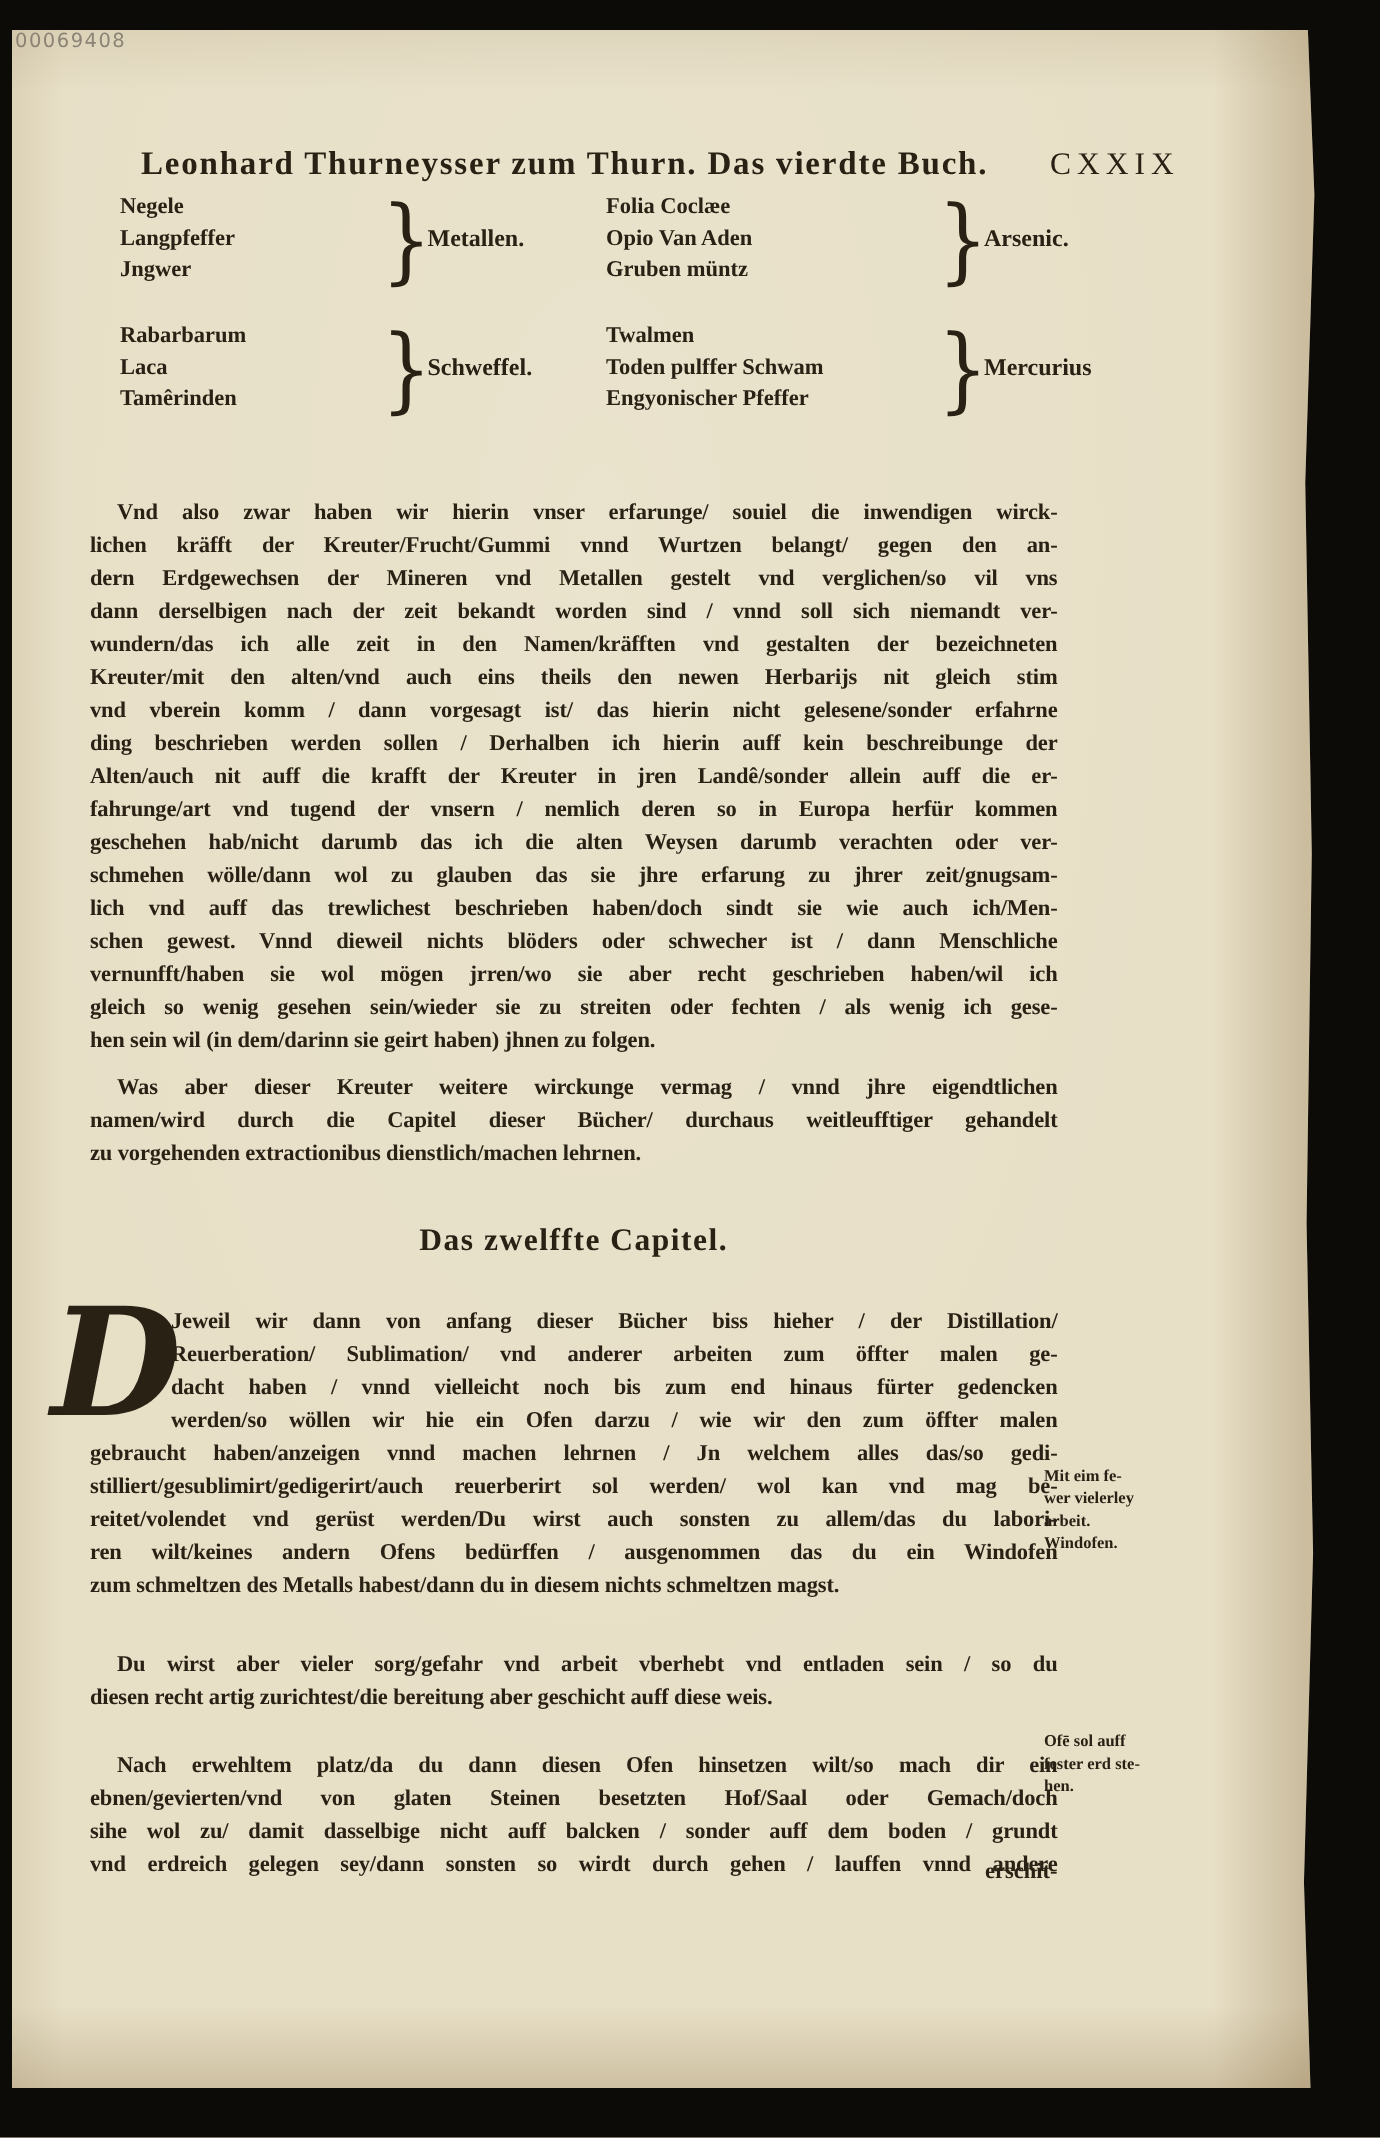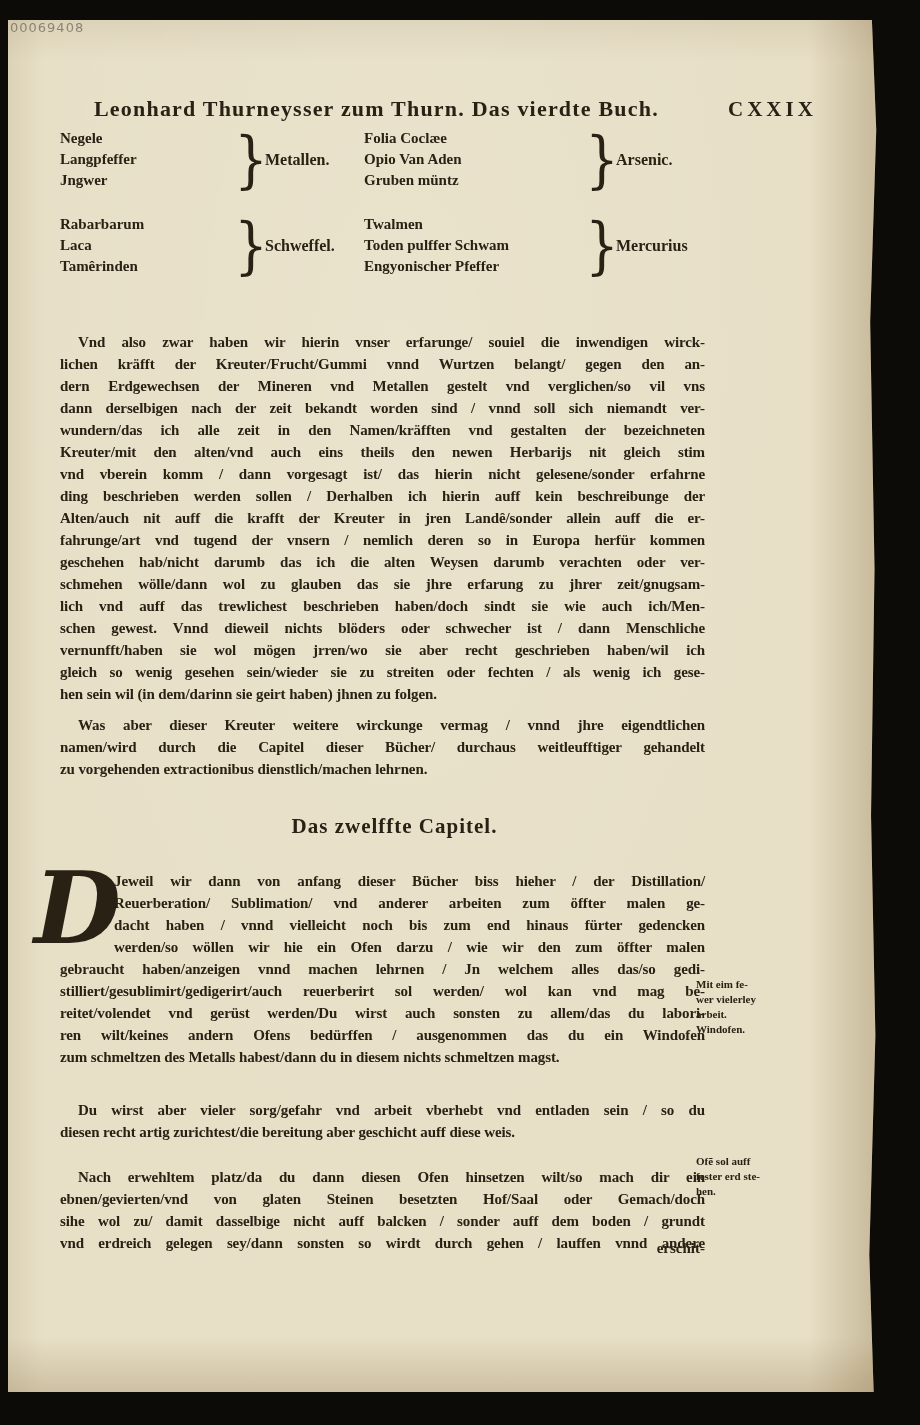--- a/index.html
+++ b/index.html
@@ -31,27 +31,27 @@
   }
   
   .header-row { position:absolute; left:52px; top:76px; width:730px; height:30px; }
   .running-title {
     position:absolute; left:34px; top:0;
     font-size:22px; font-weight:700; letter-spacing:1.2px;
     white-space:nowrap;
   }
   .folio {
     position:absolute; left:640px; top:1px;
-    font-size:21px; font-weight:700; letter-spacing:4px;margin-left:28px;
+    font-size:21px; font-weight:400; letter-spacing:4px;
   }
   
   .brk-row { position:absolute; left:52px; width:700px; display:flex; align-items:stretch; }
   .brk-row.r1 { top:108px; }
   .brk-row.r2 { top:194px; }
-  .brk-items { font-size:15px; font-weight:700; line-height:21px; white-space:nowrap; }
+  .brk-items { font-size:15px; font-weight:700; line-height:21px; white-space:nowrap;margin-left:20px; }
   .col-a { width:177px; }
   .col-b { width:224px; }
   .brace {
     width:28px; display:flex; align-items:center; justify-content:center;
     font-size:62px; font-weight:400; line-height:1;
     transform:scaleX(0.85);
     font-family:"DejaVu Serif", serif;
   }
   .brk-result { display:flex; align-items:center; font-size:16px; font-weight:700; white-space:nowrap; }
   .res-a { width:99px; }
@@ -65,21 +65,21 @@
   .jline { text-align:justify; text-align-last:justify; }
   .para .jline:last-child { text-align-last:left; }
   .para.keep-just .jline:last-child { text-align-last:justify; }
   .para.indent-first .jline:first-child { padding-left:18px;margin-top:16px; }
   .para.p1 { top:295px; }
   .para.p2 { top:678px; }
   .para.p3 { top:850px; }
   .para.p4 { top:1063px; }
   .para.p5 { top:1130px; }
   .chapter-heading {
-    position:absolute; left:64px; top:794px; width:645px;
+    position:absolute; left:52px; top:794px; width:645px;
     text-align:center; font-size:21px; font-weight:700; letter-spacing:1px;
   }
   .dropcap {
     float:left; width:72px; height:86px; margin-left:-26px; margin-right:8px;
     font-family:"DejaVu Serif", serif; font-style:italic; font-weight:700;
     font-size:100px; line-height:76px; text-align:center;
   }
   .catchword {
     position:absolute; left:52px; top:1220px; width:645px;
     text-align:right; font-size:15px; font-weight:700;

